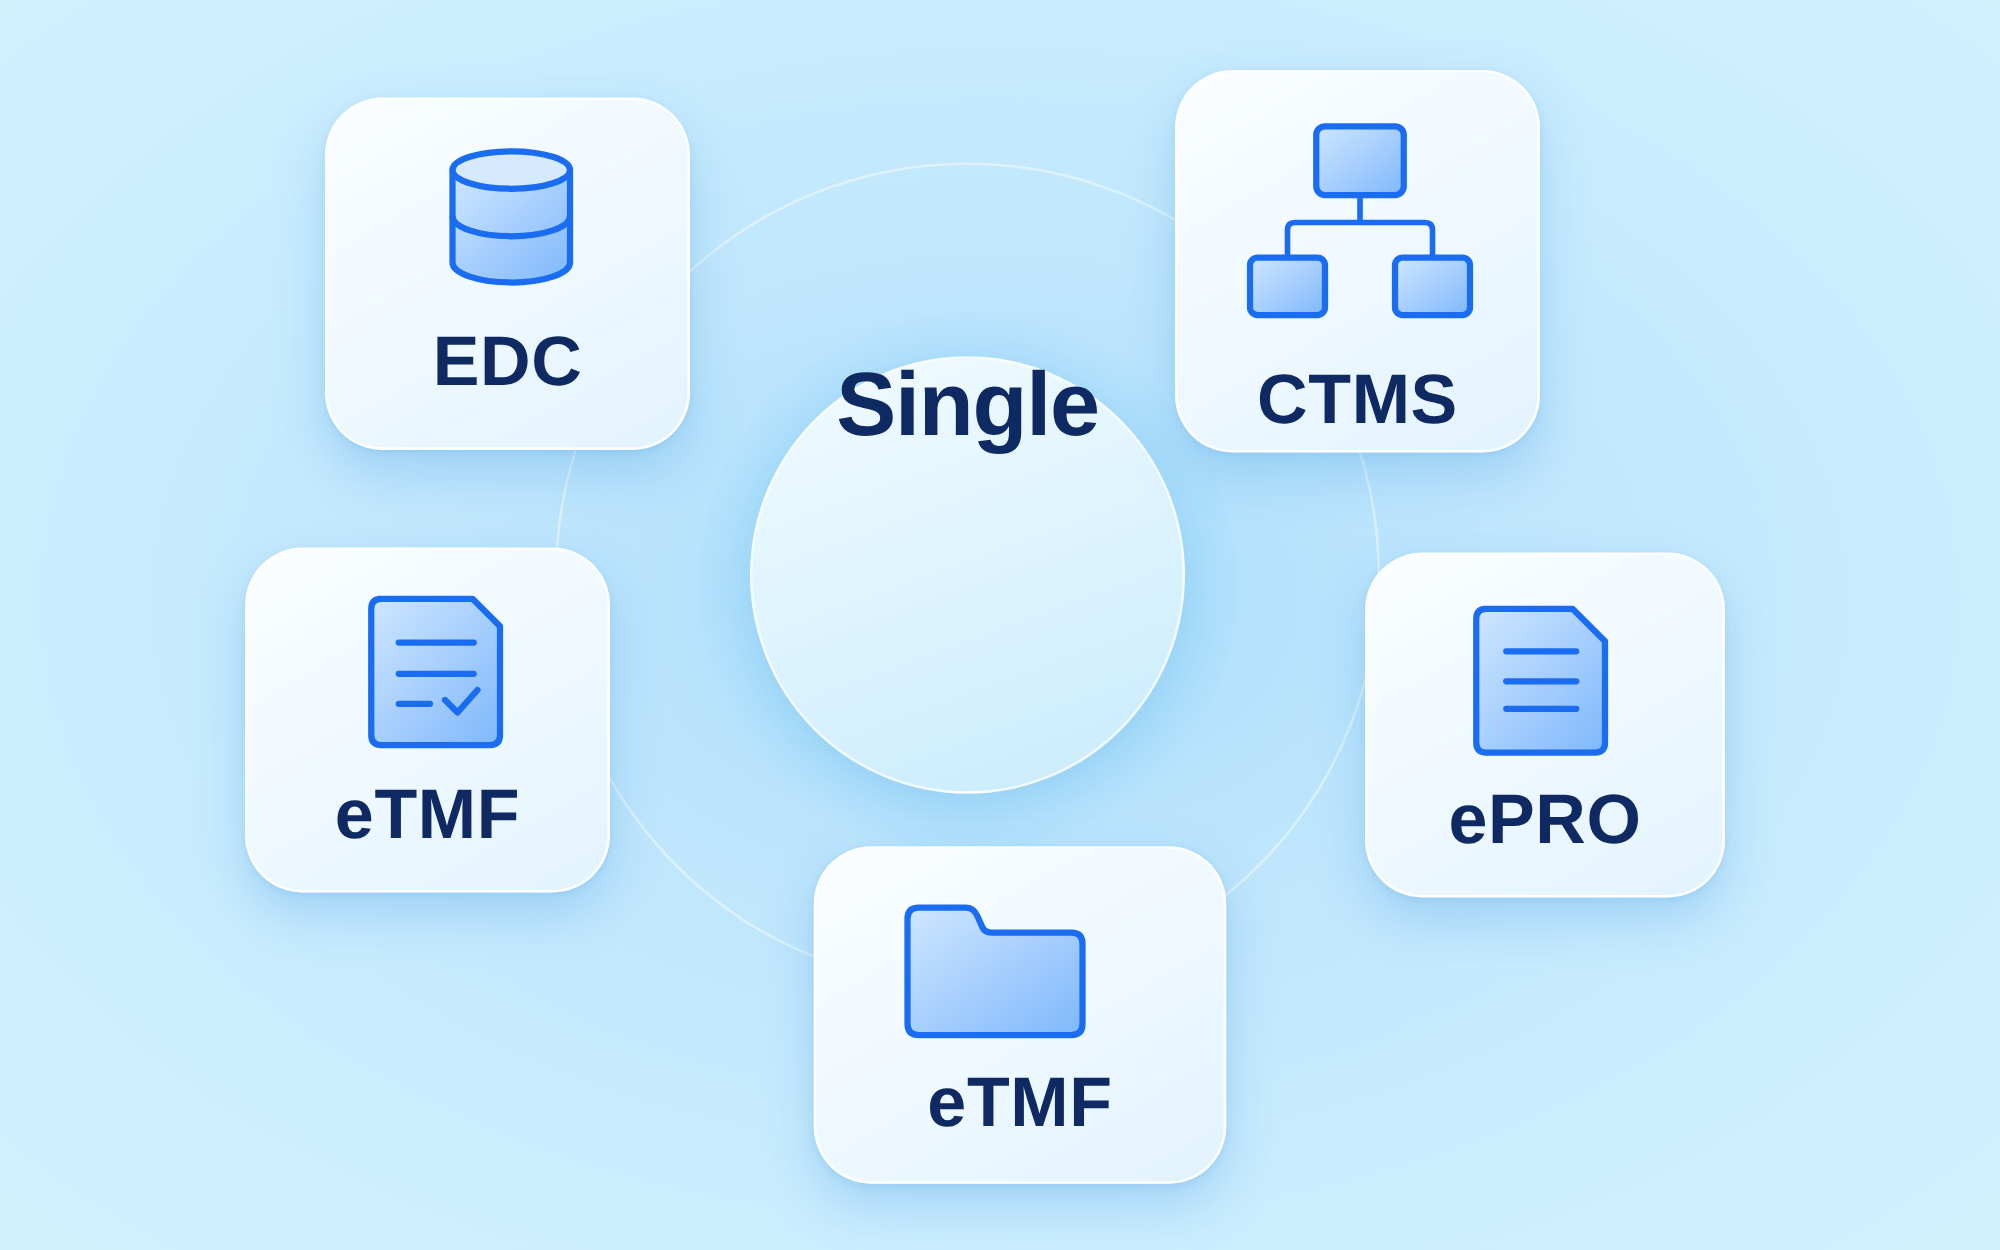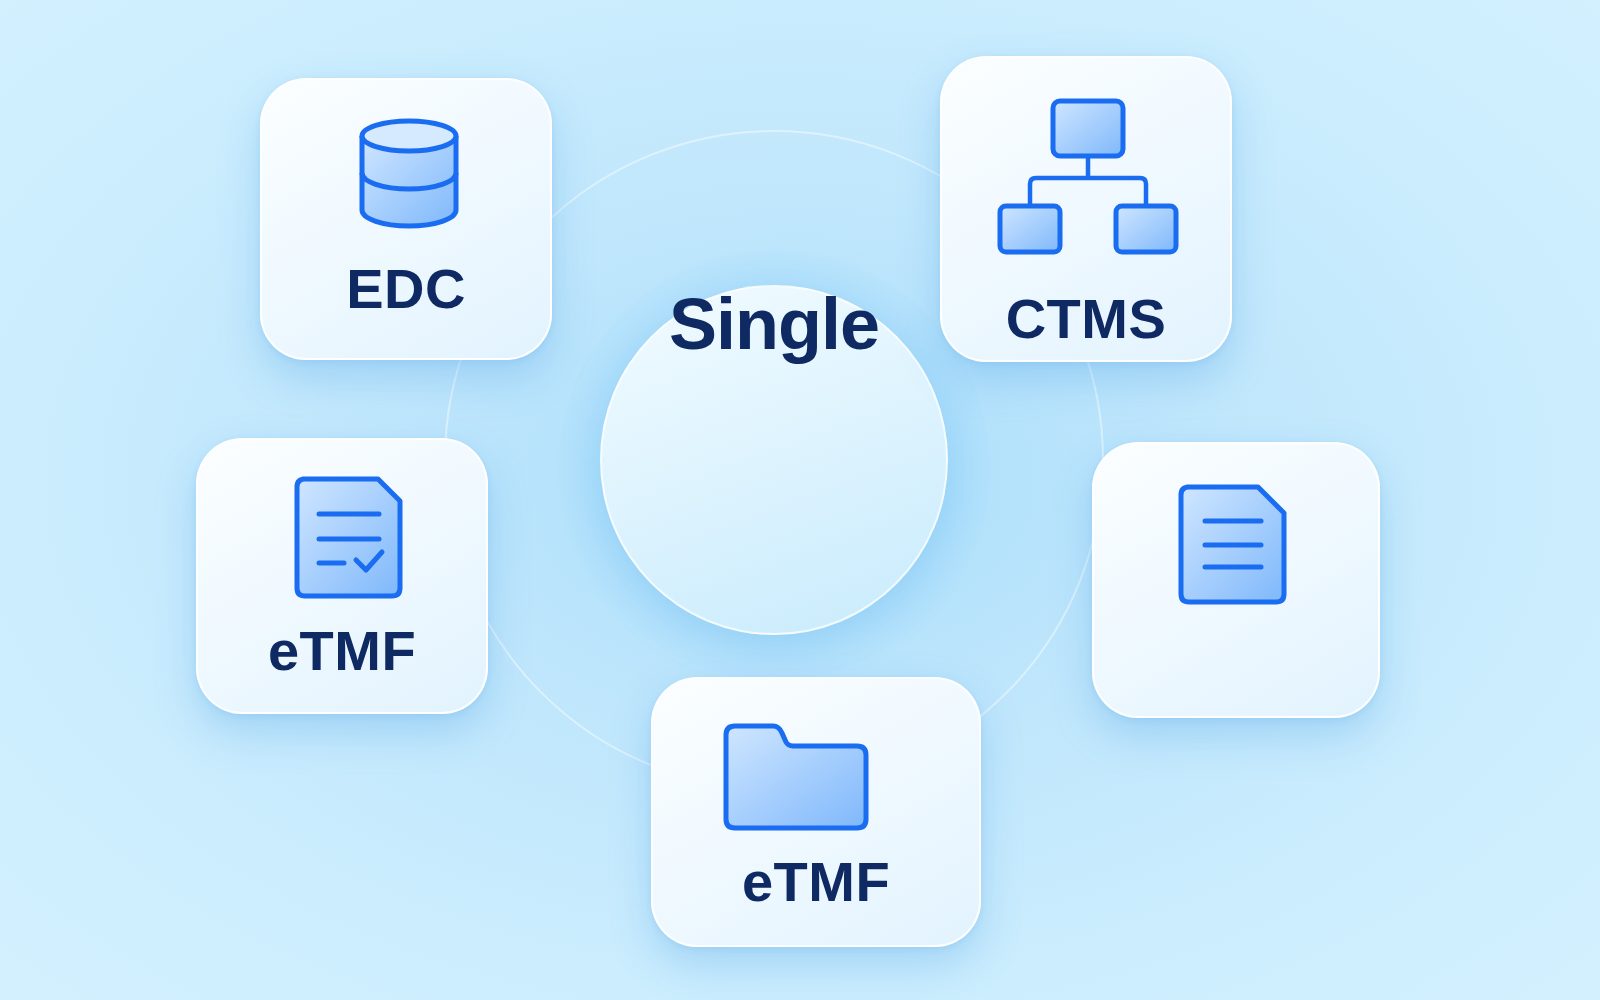--- a/index.html
+++ b/index.html
@@ -115,20 +115,21 @@
   <div class="label" style="top:178px">eTMF</div>
 </div>
 
 <div class="card" id="card-epro">
   <svg class="icon" style="left:84px;top:40px" width="110" height="122" viewBox="0 0 110 122">
     <path d="M9 3 H80 L106 29 V110 Q106 118 98 118 H11 Q3 118 3 110 V11 Q3 3 11 3 Z" fill="url(#iconFill)" stroke="#1a6cf0" stroke-width="5" stroke-linejoin="round"></path>
     <line x1="27" y1="37" x2="83" y2="37" stroke="#1a6cf0" stroke-width="5" stroke-linecap="round"></line>
     <line x1="27" y1="61" x2="83" y2="61" stroke="#1a6cf0" stroke-width="5" stroke-linecap="round"></line>
     <line x1="27" y1="83" x2="83" y2="83" stroke="#1a6cf0" stroke-width="5" stroke-linecap="round"></line>
   </svg>
+  <div class="label" style="top:178px">ePRO</div>
 </div>
 
 <div class="card" id="card-etmf">
   <svg class="icon" style="left:70px;top:44px" width="146" height="108" viewBox="0 0 146 108">
     <path d="M3 12 Q3 3 12 3 H50 Q56 3 59 10 L63 19 Q65 23 70 23 H134 Q143 23 143 32 V96 Q143 105 134 105 H12 Q3 105 3 96 Z" fill="url(#iconFill)" stroke="#1a6cf0" stroke-width="5" stroke-linejoin="round"></path>
   </svg>
   <div class="label" style="top:170px">eTMF</div>
 </div>
 
 </body></html>

